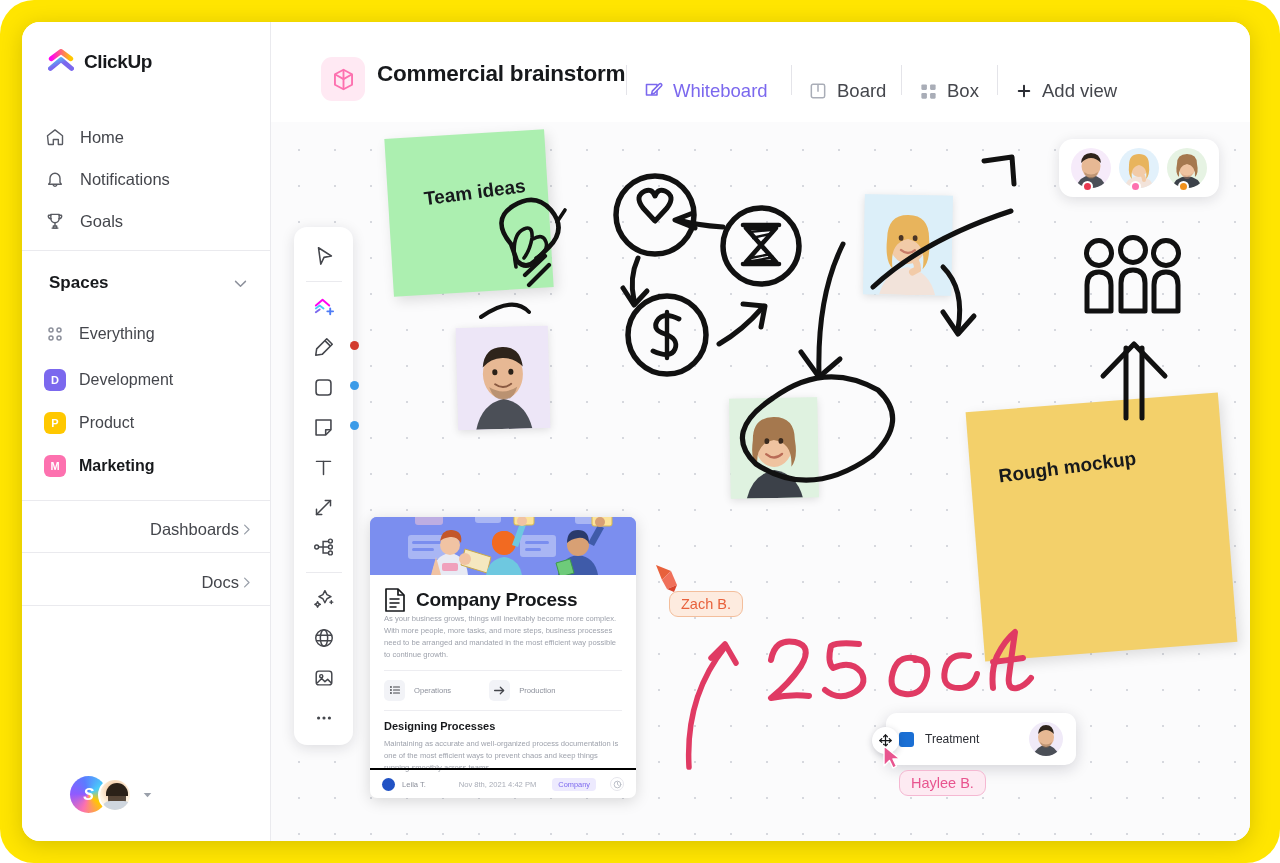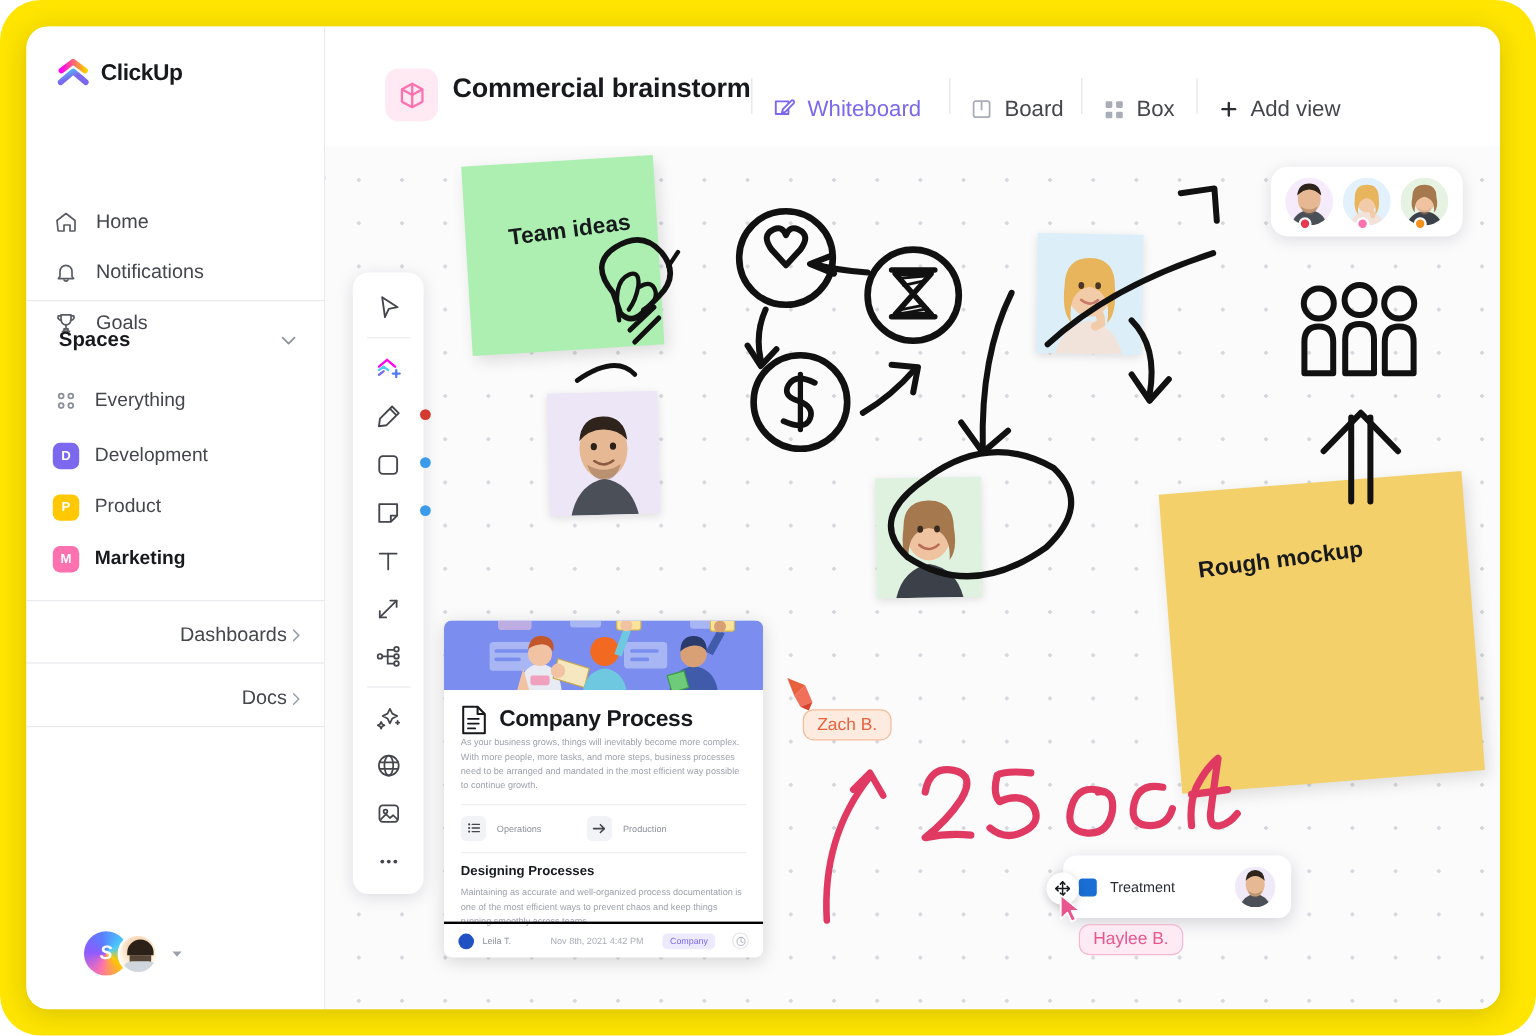--- a/index.html
+++ b/index.html
@@ -34,21 +34,21 @@
     background: #fff;
     border-right: 1px solid #EAEAEE;
   }
   .logo-row { position:absolute; left:26px; top:27px; display:flex; align-items:center; gap:10px; }
   .logo-mark { width:26px; height:26px; }
   .logo-text { font-size:19px; font-weight:bold; color:#17191C; letter-spacing:-.4px; }
 
   .nav-item {
     position:absolute; left:22px; width:205px; height:34px;
     display:flex; align-items:center; gap:14px;
-    border-radius:8px; cursor:pointer;margin-top:48px;
+    border-radius:8px; cursor:pointer;
   }
   .nav-item .ic { width:22px; height:22px; display:flex; align-items:center; justify-content:center; }
   .nav-item .lb { font-size:16.5px; color:#44464C; }
 
   .divider { position:absolute; left:0; width:249px; height:1px; background:#EAEAEE; }
 
   #spaces-hd { position:absolute; left:27px; top:251px; width:200px; display:flex; align-items:center; justify-content:space-between; cursor:pointer; }
   #spaces-hd .t { font-size:17px; font-weight:bold; color:#17191C; }
 
   .space-item { position:absolute; left:22px; width:205px; height:32px; display:flex; align-items:center; gap:13px; border-radius:8px; cursor:pointer; }

